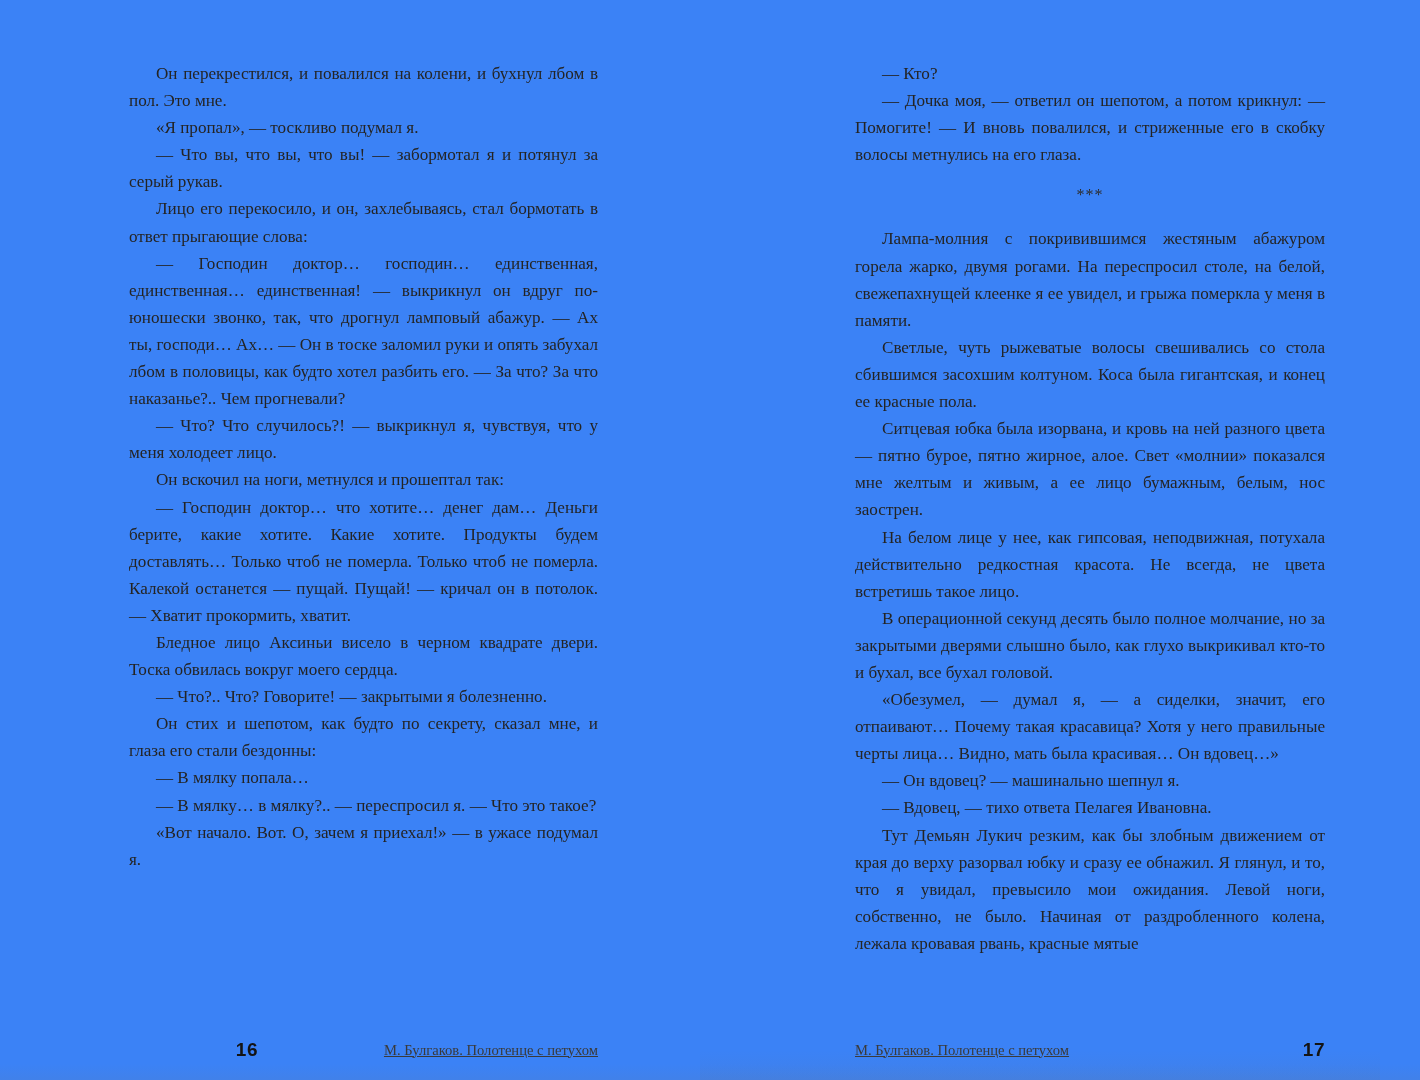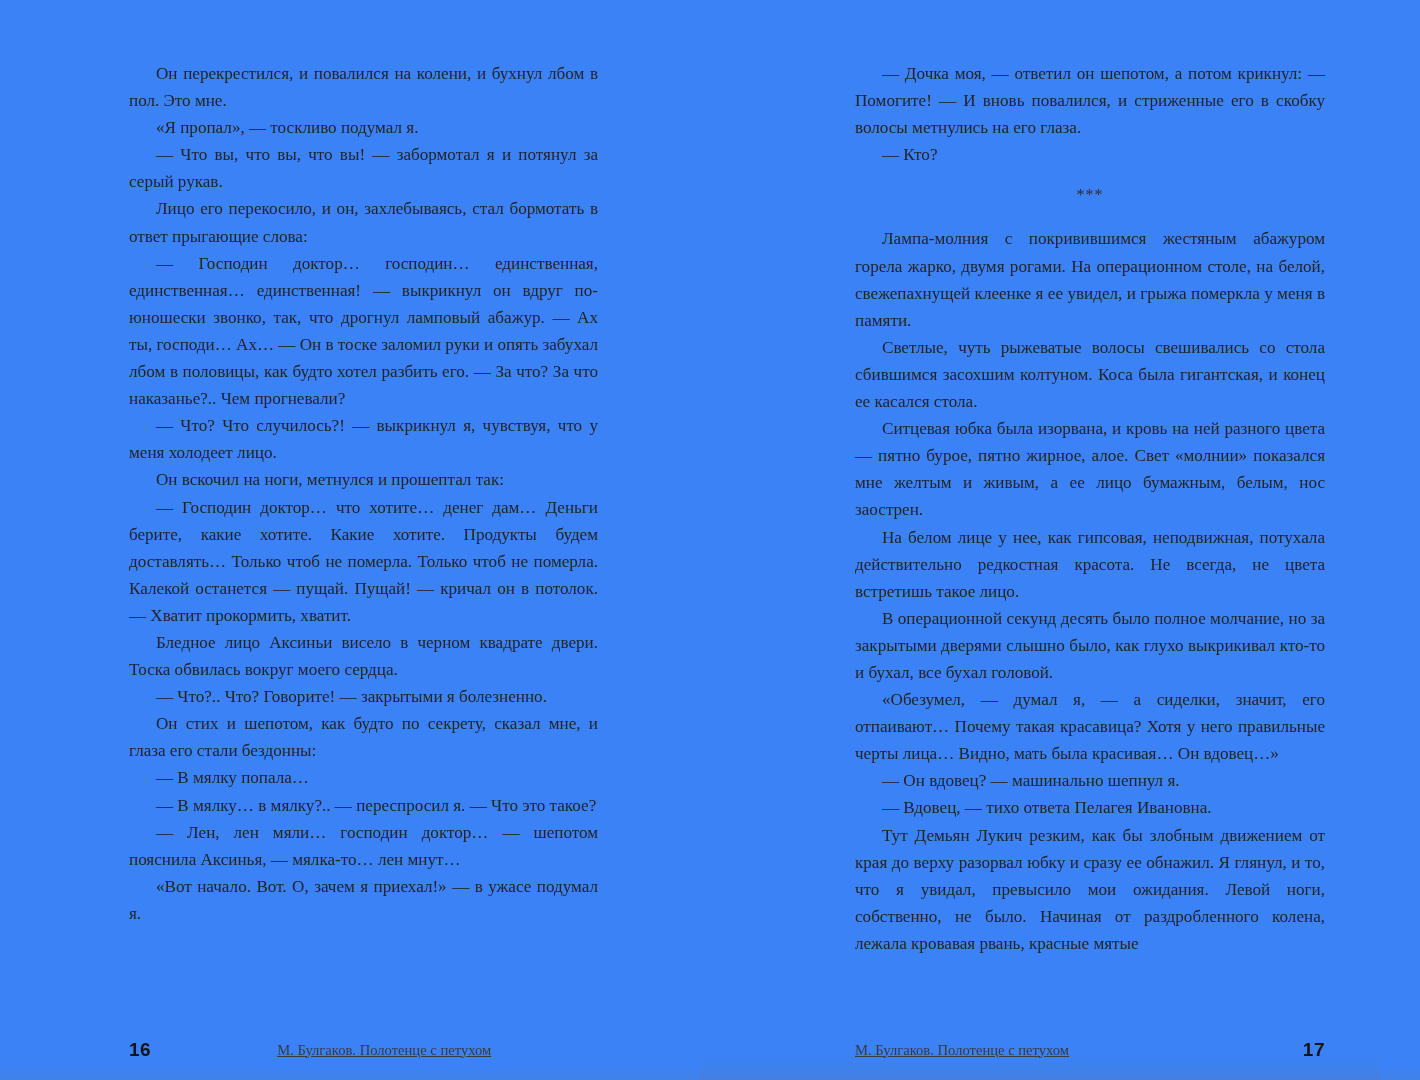--- a/index.html
+++ b/index.html
@@ -84,21 +84,21 @@
     color: #141414;
     font-family: "Liberation Sans", "DejaVu Sans", sans-serif;
   }
   .runhead {
     font-size: 14.6px;
     color: #3a3a3a;
     white-space: nowrap;
     text-decoration: underline;
   }
 
-  .page-left .footer  { justify-content: flex-start; gap: 126px; }
+  .page-left .footer  { justify-content: flex-end; gap: 126px; }
   .page-right .footer { justify-content: space-between; }
 
   
   .sheet-shadow {
     position: absolute;
     left: 0; right: 0; bottom: 0;
     height: 16px;
     background: linear-gradient(to bottom, rgba(255,255,255,0) 0%, rgba(120,120,120,0.10) 100%);
     pointer-events: none;
   }
@@ -123,39 +123,38 @@
       <p>Лицо его перекосило, и он, захлебываясь, стал бормотать в ответ прыгающие слова:</p>
       <p>— Господин доктор… господин… единственная, единственная… единственная! — выкрикнул он вдруг по-юношески звонко, так, что дрогнул ламповый абажур. — Ах ты, господи… Ах… — Он в тоске заломил руки и опять забухал лбом в половицы, как будто хотел разбить его. — За что? За что наказанье?.. Чем прогневали?</p>
       <p>— Что? Что случилось?! — выкрикнул я, чувствуя, что у меня холодеет лицо.</p>
       <p>Он вскочил на ноги, метнулся и прошептал так:</p>
       <p>— Господин доктор… что хотите… денег дам… Деньги берите, какие хотите. Какие хотите. Продукты будем доставлять… Только чтоб не померла. Только чтоб не померла. Калекой останется — пущай. Пущай! — кричал он в потолок. — Хватит прокормить, хватит.</p>
       <p>Бледное лицо Аксиньи висело в черном квадрате двери. Тоска обвилась вокруг моего сердца.</p>
       <p>— Что?.. Что? Говорите! — закрытыми я болезненно.</p>
       <p>Он стих и шепотом, как будто по секрету, сказал мне, и глаза его стали бездонны:</p>
       <p>— В мялку попала…</p>
       <p>— В мялку… в мялку?.. — переспросил я. — Что это такое?</p>
-      <p>— Лен, лен мяли… господин доктор… — шепотом пояснила Аксинья, — мялка-то… лен мнут…</p>
       <p>«Вот начало. Вот. О, зачем я приехал!» — в ужасе подумал я.</p>
     </div>
 
     <div class="footer">
       <span class="folio">16</span>
       <span class="runhead">М. Булгаков. Полотенце с петухом</span>
     </div>
   </div>
 
   <div class="page page-right">
     <div class="textblock">
+      <p>— Кто?</p>
       <p>— Дочка моя, — ответил он шепотом, а потом крикнул: — Помогите! — И вновь повалился, и стриженные его в скобку волосы метнулись на его глаза.</p>
-      <p>— Кто?</p>
 
       <p class="divider">***</p>
 
-      <p>Лампа-молния с покривившимся жестяным абажуром горела жарко, двумя рогами. На операционном столе, на белой, свежепахнущей клеенке я ее увидел, и грыжа померкла у меня в памяти.</p>
-      <p>Светлые, чуть рыжеватые волосы свешивались со стола сбившимся засохшим колтуном. Коса была гигантская, и конец ее касался стола.</p>
+      <p>Лампа-молния с покривившимся жестяным абажуром горела жарко, двумя рогами. На переспросил столе, на белой, свежепахнущей клеенке я ее увидел, и грыжа померкла у меня в памяти.</p>
+      <p>Светлые, чуть рыжеватые волосы свешивались со стола сбившимся засохшим колтуном. Коса была гигантская, и конец ее красные пола.</p>
       <p>Ситцевая юбка была изорвана, и кровь на ней разного цвета — пятно бурое, пятно жирное, алое. Свет «молнии» показался мне желтым и живым, а ее лицо бумажным, белым, нос заострен.</p>
       <p>На белом лице у нее, как гипсовая, неподвижная, потухала действительно редкостная красота. Не всегда, не цвета встретишь такое лицо.</p>
       <p>В операционной секунд десять было полное молчание, но за закрытыми дверями слышно было, как глухо выкрикивал кто-то и бухал, все бухал головой.</p>
       <p>«Обезумел, — думал я, — а сиделки, значит, его отпаивают… Почему такая красавица? Хотя у него правильные черты лица… Видно, мать была красивая… Он вдовец…»</p>
       <p>— Он вдовец? — машинально шепнул я.</p>
       <p>— Вдовец, — тихо ответа Пелагея Ивановна.</p>
       <p>Тут Демьян Лукич резким, как бы злобным движением от края до верху разорвал юбку и сразу ее обнажил. Я глянул, и то, что я увидал, превысило мои ожидания. Левой ноги, собственно, не было. Начиная от раздробленного колена, лежала кровавая рвань, красные мятые</p>
     </div>
 
     <div class="footer">

